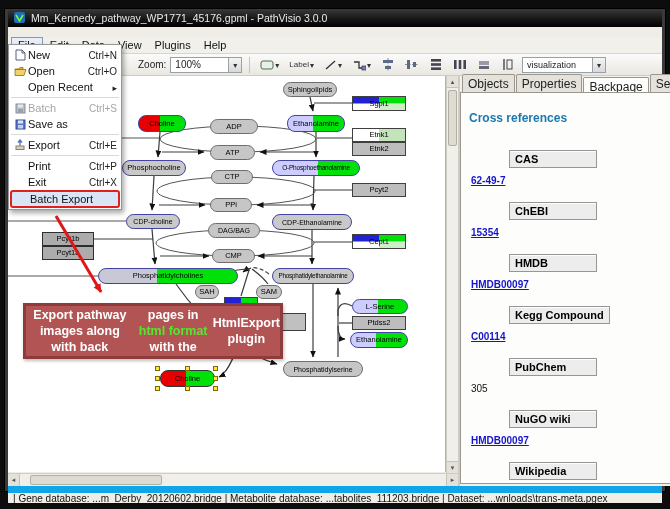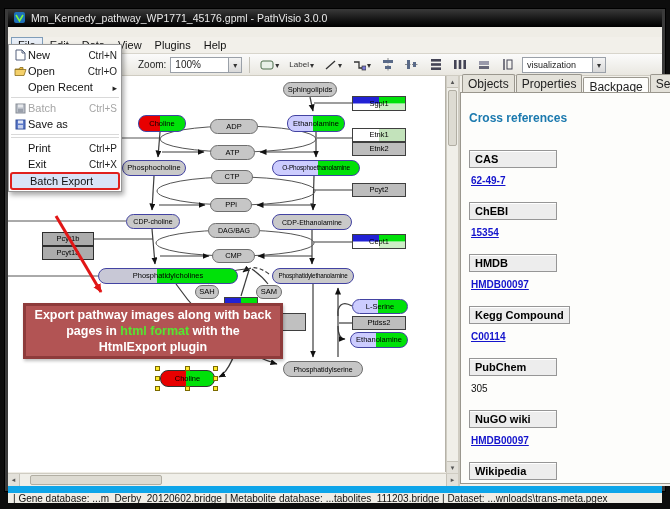--- a/index.html
+++ b/index.html
@@ -39,35 +39,35 @@
   .hthumb{position:absolute;top:1px;bottom:1px;left:22px;width:132px;background:#dddbd2;border:1px solid #b1aea3;border-radius:2px;}
   .splitter{width:5px;background:#e6e4dd;border-left:1px solid #cfccc2;border-right:1px solid #cfccc2;}
   
   .sidepanel{flex:1;display:flex;flex-direction:column;background:#f2f0ea;position:relative;}
   .tabs{display:flex;align-items:flex-end;height:16px;padding-left:2px;gap:1px;}
   .tab{font-size:12px;padding:2px 5px 1px;border:1px solid #9a978e;border-bottom:none;background:#e4e2da;border-radius:2px 2px 0 0;color:#222;white-space:nowrap;}
   .tab.active{background:#fdfdfb;height:15px;}
   .panel-body{flex:1;background:#fdfdfb;border:1px solid #9a978e;margin:0 12px 2px 0;padding:4px 8px;position:relative;overflow:hidden;}
   .xref-h{color:#1b79ae;font-weight:bold;font-size:12px;margin:14px 0 24px 0;}
   .xsec{margin-bottom:9px;}
-  .xhead{display:inline-block;min-width:88px;background:#ededed;border:1px solid #969696;font-weight:bold;font-size:11px;padding:2px 5px;color:#000;box-shadow:inset 0 1px 0 #fff;}
+  .xhead{display:inline-block;min-width:88px;background:#ededed;border:1px solid #969696;font-weight:bold;font-size:11px;padding:2px 5px;color:#000;box-shadow:inset 0 1px 0 #fff;margin-left:40px;}
   .xlink{display:block;margin:7px 0 15px 2px;font-size:10px;font-weight:bold;color:#1414cc;text-decoration:underline;}
   .xplain{display:block;margin:7px 0 15px 2px;font-size:10px;color:#111;text-decoration:none;font-weight:normal;}
   
   .statusbar{height:17px;background:#efede6;border-top:7px solid #0ea5e9;display:flex;align-items:center;padding-left:5px;font-size:10px;color:#111;white-space:nowrap;overflow:hidden;}
   
   .nd{position:absolute;display:flex;align-items:center;justify-content:center;font-size:7.5px;color:#000;text-align:center;line-height:1;overflow:hidden;}
   .pill{border-radius:8px;border:1px solid #4343a2;background:#c9c9c9;}
   .pill.gray{border-color:#6e6e6e;background:#c6c6c6;}
   .gbox{border:1px solid #3f3f3f;background:#bdbdbd;}
   .gbox.dk{background:#acacac;border-color:#2e2e2e;}
   .handle{position:absolute;width:5px;height:5px;background:#ffe92a;border:1px solid #7c6b00;}
   
   .annot{position:absolute;left:15px;top:227px;width:260px;height:56px;background:#b25454;border:3px solid #8e3b3b;
-         color:#fff;font-weight:bold;font-size:12.5px;line-height:1.3;display:flex;flex-direction:column;align-items:center;justify-content:center;text-align:center;z-index:20;box-shadow:1px 2px 3px rgba(0,0,0,.25);}
+         color:#fff;font-weight:bold;font-size:12.5px;line-height:1.3;display:flex;flex-direction:row;align-items:center;text-align:center;z-index:20;box-shadow:1px 2px 3px rgba(0,0,0,.25);}
   .annot .hl{color:#55e531;}
   
   .filemenu{position:absolute;left:8px;top:44px;width:114px;background:#fff;border:1px solid #979797;box-shadow:2px 3px 5px rgba(0,0,0,.35);z-index:50;padding:2px 0;}
   .fmrow{display:flex;align-items:center;height:16px;padding:0 4px 0 3px;font-size:11px;color:#111;}
   .fmrow .ic{width:16px;display:flex;align-items:center;justify-content:center;}
   .fmrow .lbl{flex:1;white-space:nowrap;}
   .fmrow .sc{font-size:10px;color:#222;margin-left:4px;white-space:nowrap;}
   .fmrow.disabled,.fmrow.disabled .sc{color:#a5a5a5;}
   .fmrow .sub::after{content:"▸";font-size:9px;color:#222;}
   .fmsep{height:1px;background:#d9d9d9;margin:2px 2px;}
@@ -447,20 +447,30 @@
       <span class="ic">
           <svg width="11" height="11">
             <rect x="1" y="1" width="9" height="9" fill="#5b79c9" stroke="#334f9a"></rect>
             <rect x="3" y="1.5" width="5" height="3" fill="#dfe6f7"></rect>
             <rect x="3" y="6" width="5" height="3.5" fill="#c3cfec"></rect>
           </svg>
         </span>
       <span class="lbl">Save as</span>
     </div>
     <div class="fmsep"></div>
+    <div class="fmrow">
+      <span class="ic">
+          <svg width="12" height="12">
+            <rect x="2" y="7" width="8" height="3.5" fill="#d9d2c2" stroke="#8c7f63"></rect>
+            <path d="M6,6.5 v-5 M4,3.5 l2,-2.5 l2,2.5" stroke="#4d78b8" stroke-width="1.4" fill="none"></path>
+          </svg>
+        </span>
+      <span class="lbl">Export</span>
+        <span class="sc">Ctrl+E</span>
+    </div>
     <div class="fmsep"></div>
     <div class="fmrow">
       <span class="ic"></span>
       <span class="lbl">Print</span>
         <span class="sc">Ctrl+P</span>
     </div>
     <div class="fmrow">
       <span class="ic"></span>
       <span class="lbl">Exit</span>
         <span class="sc">Ctrl+X</span>

